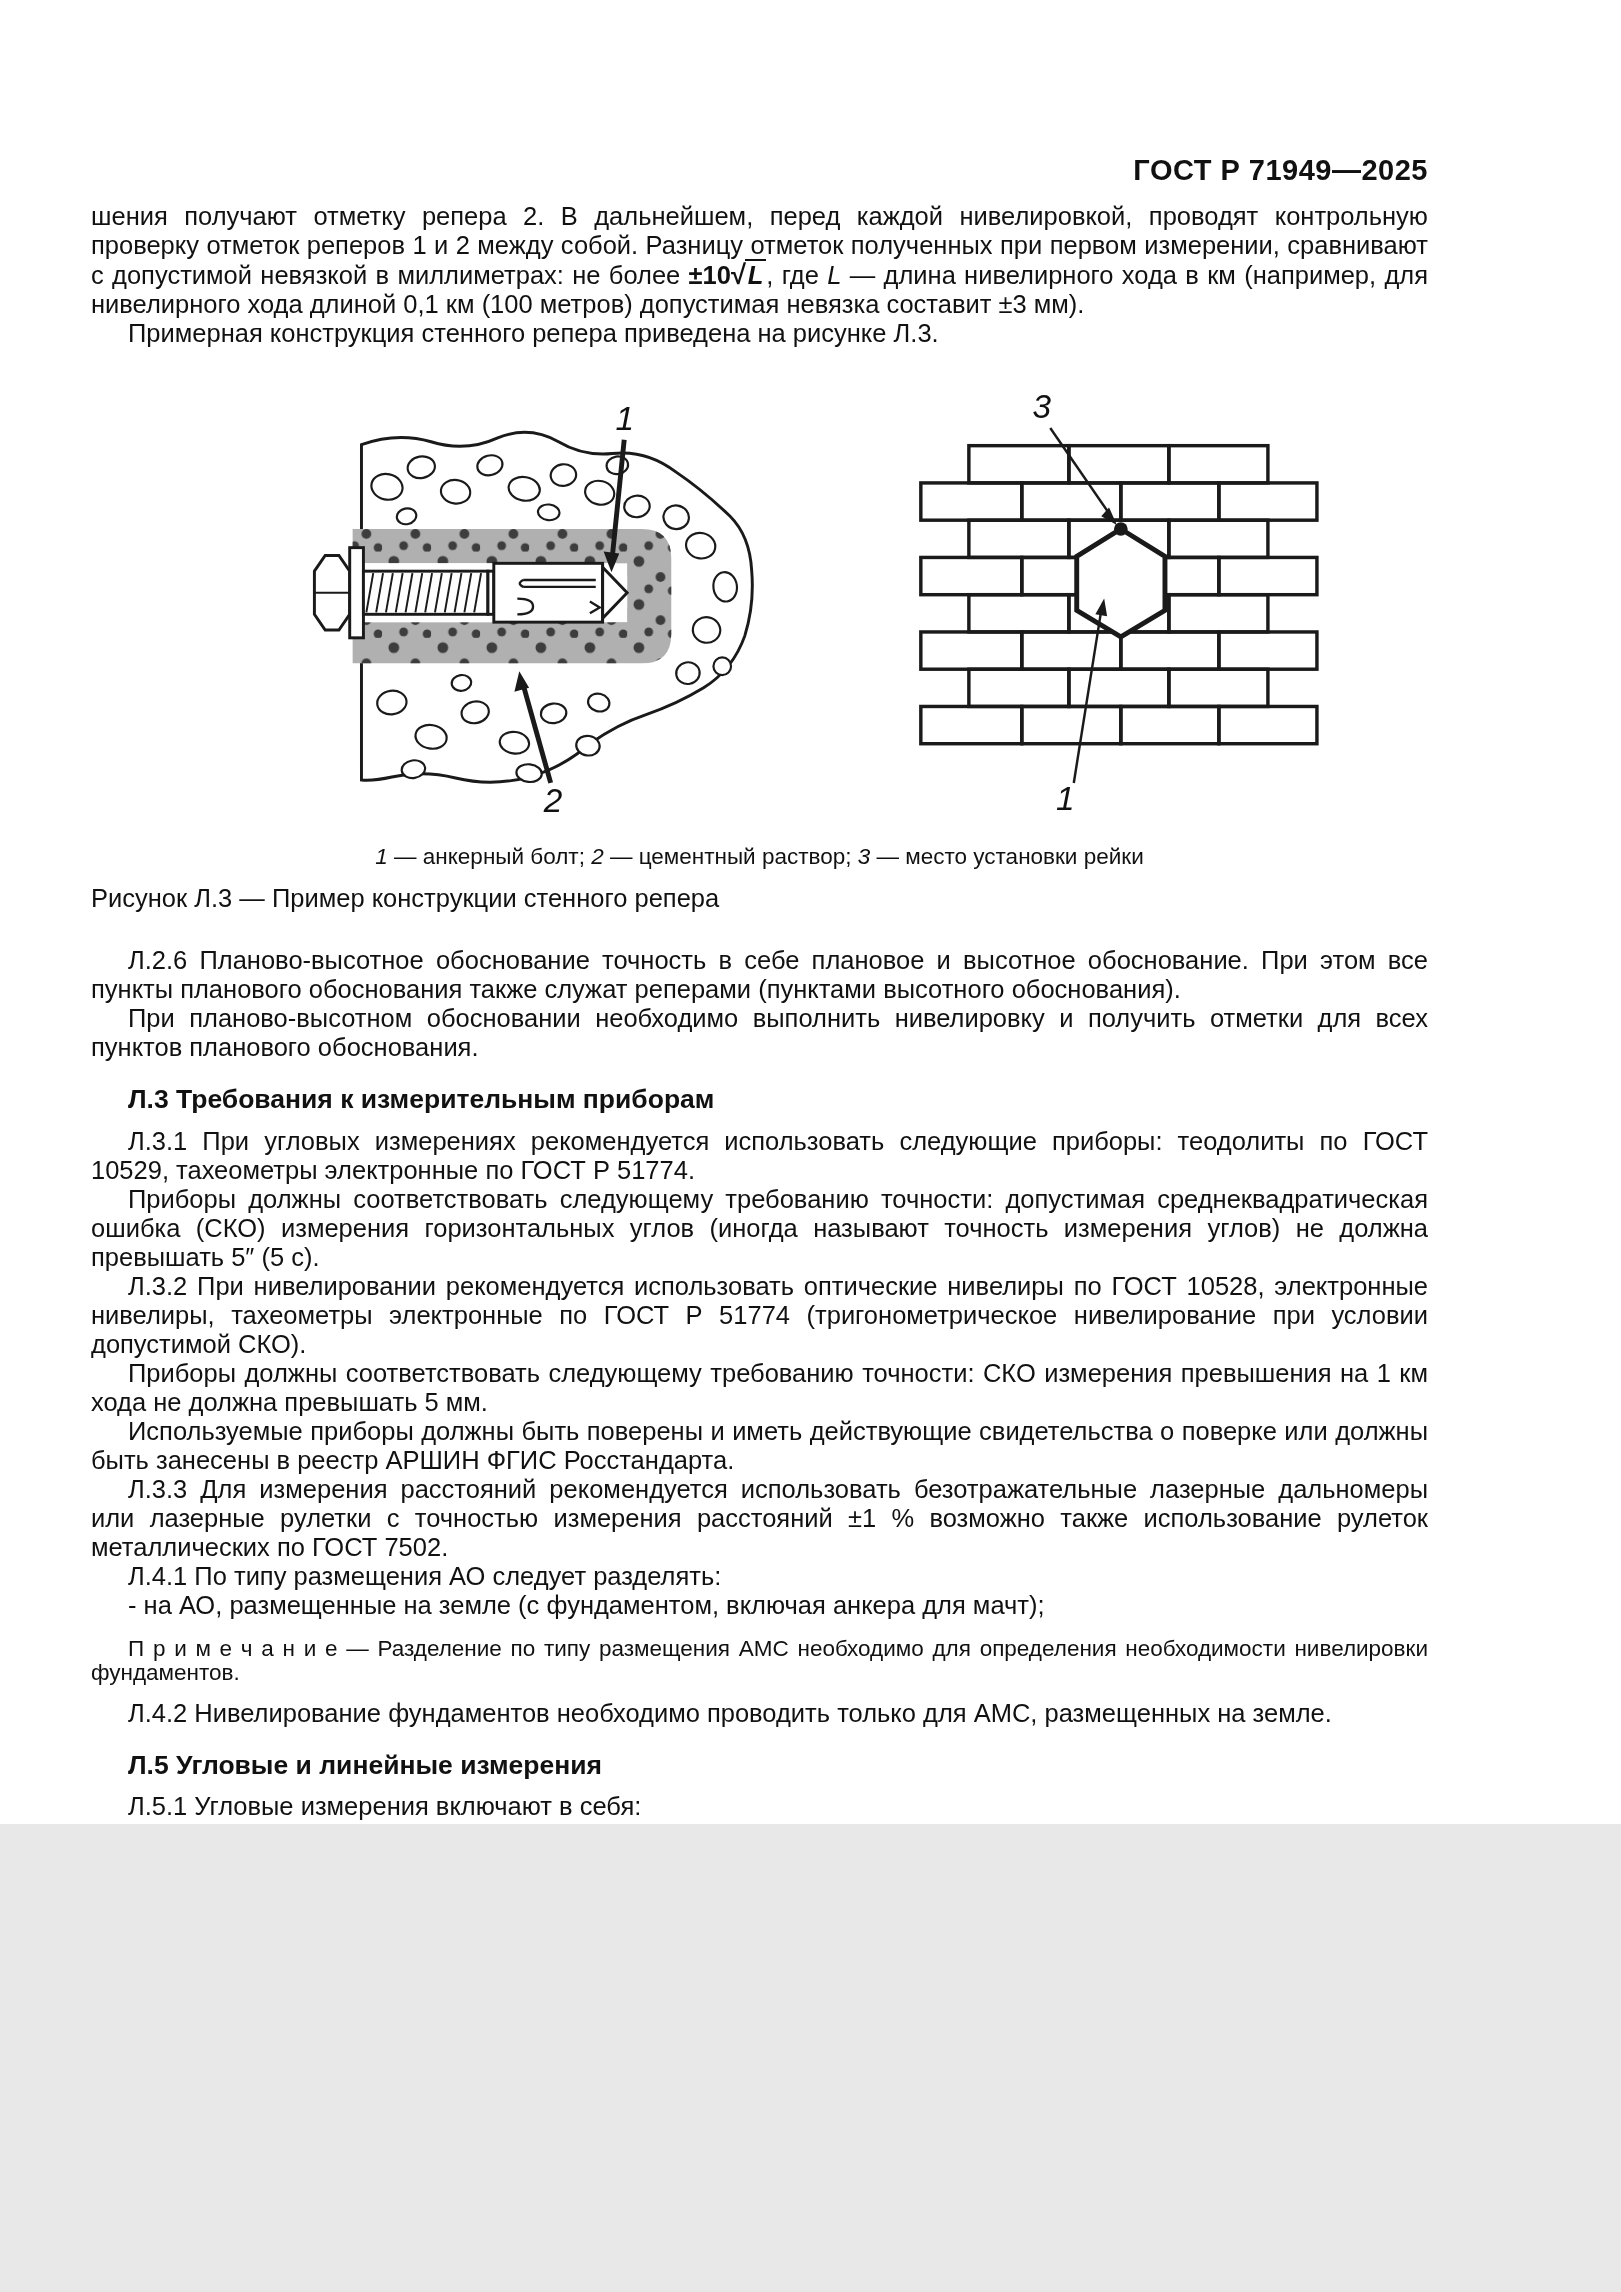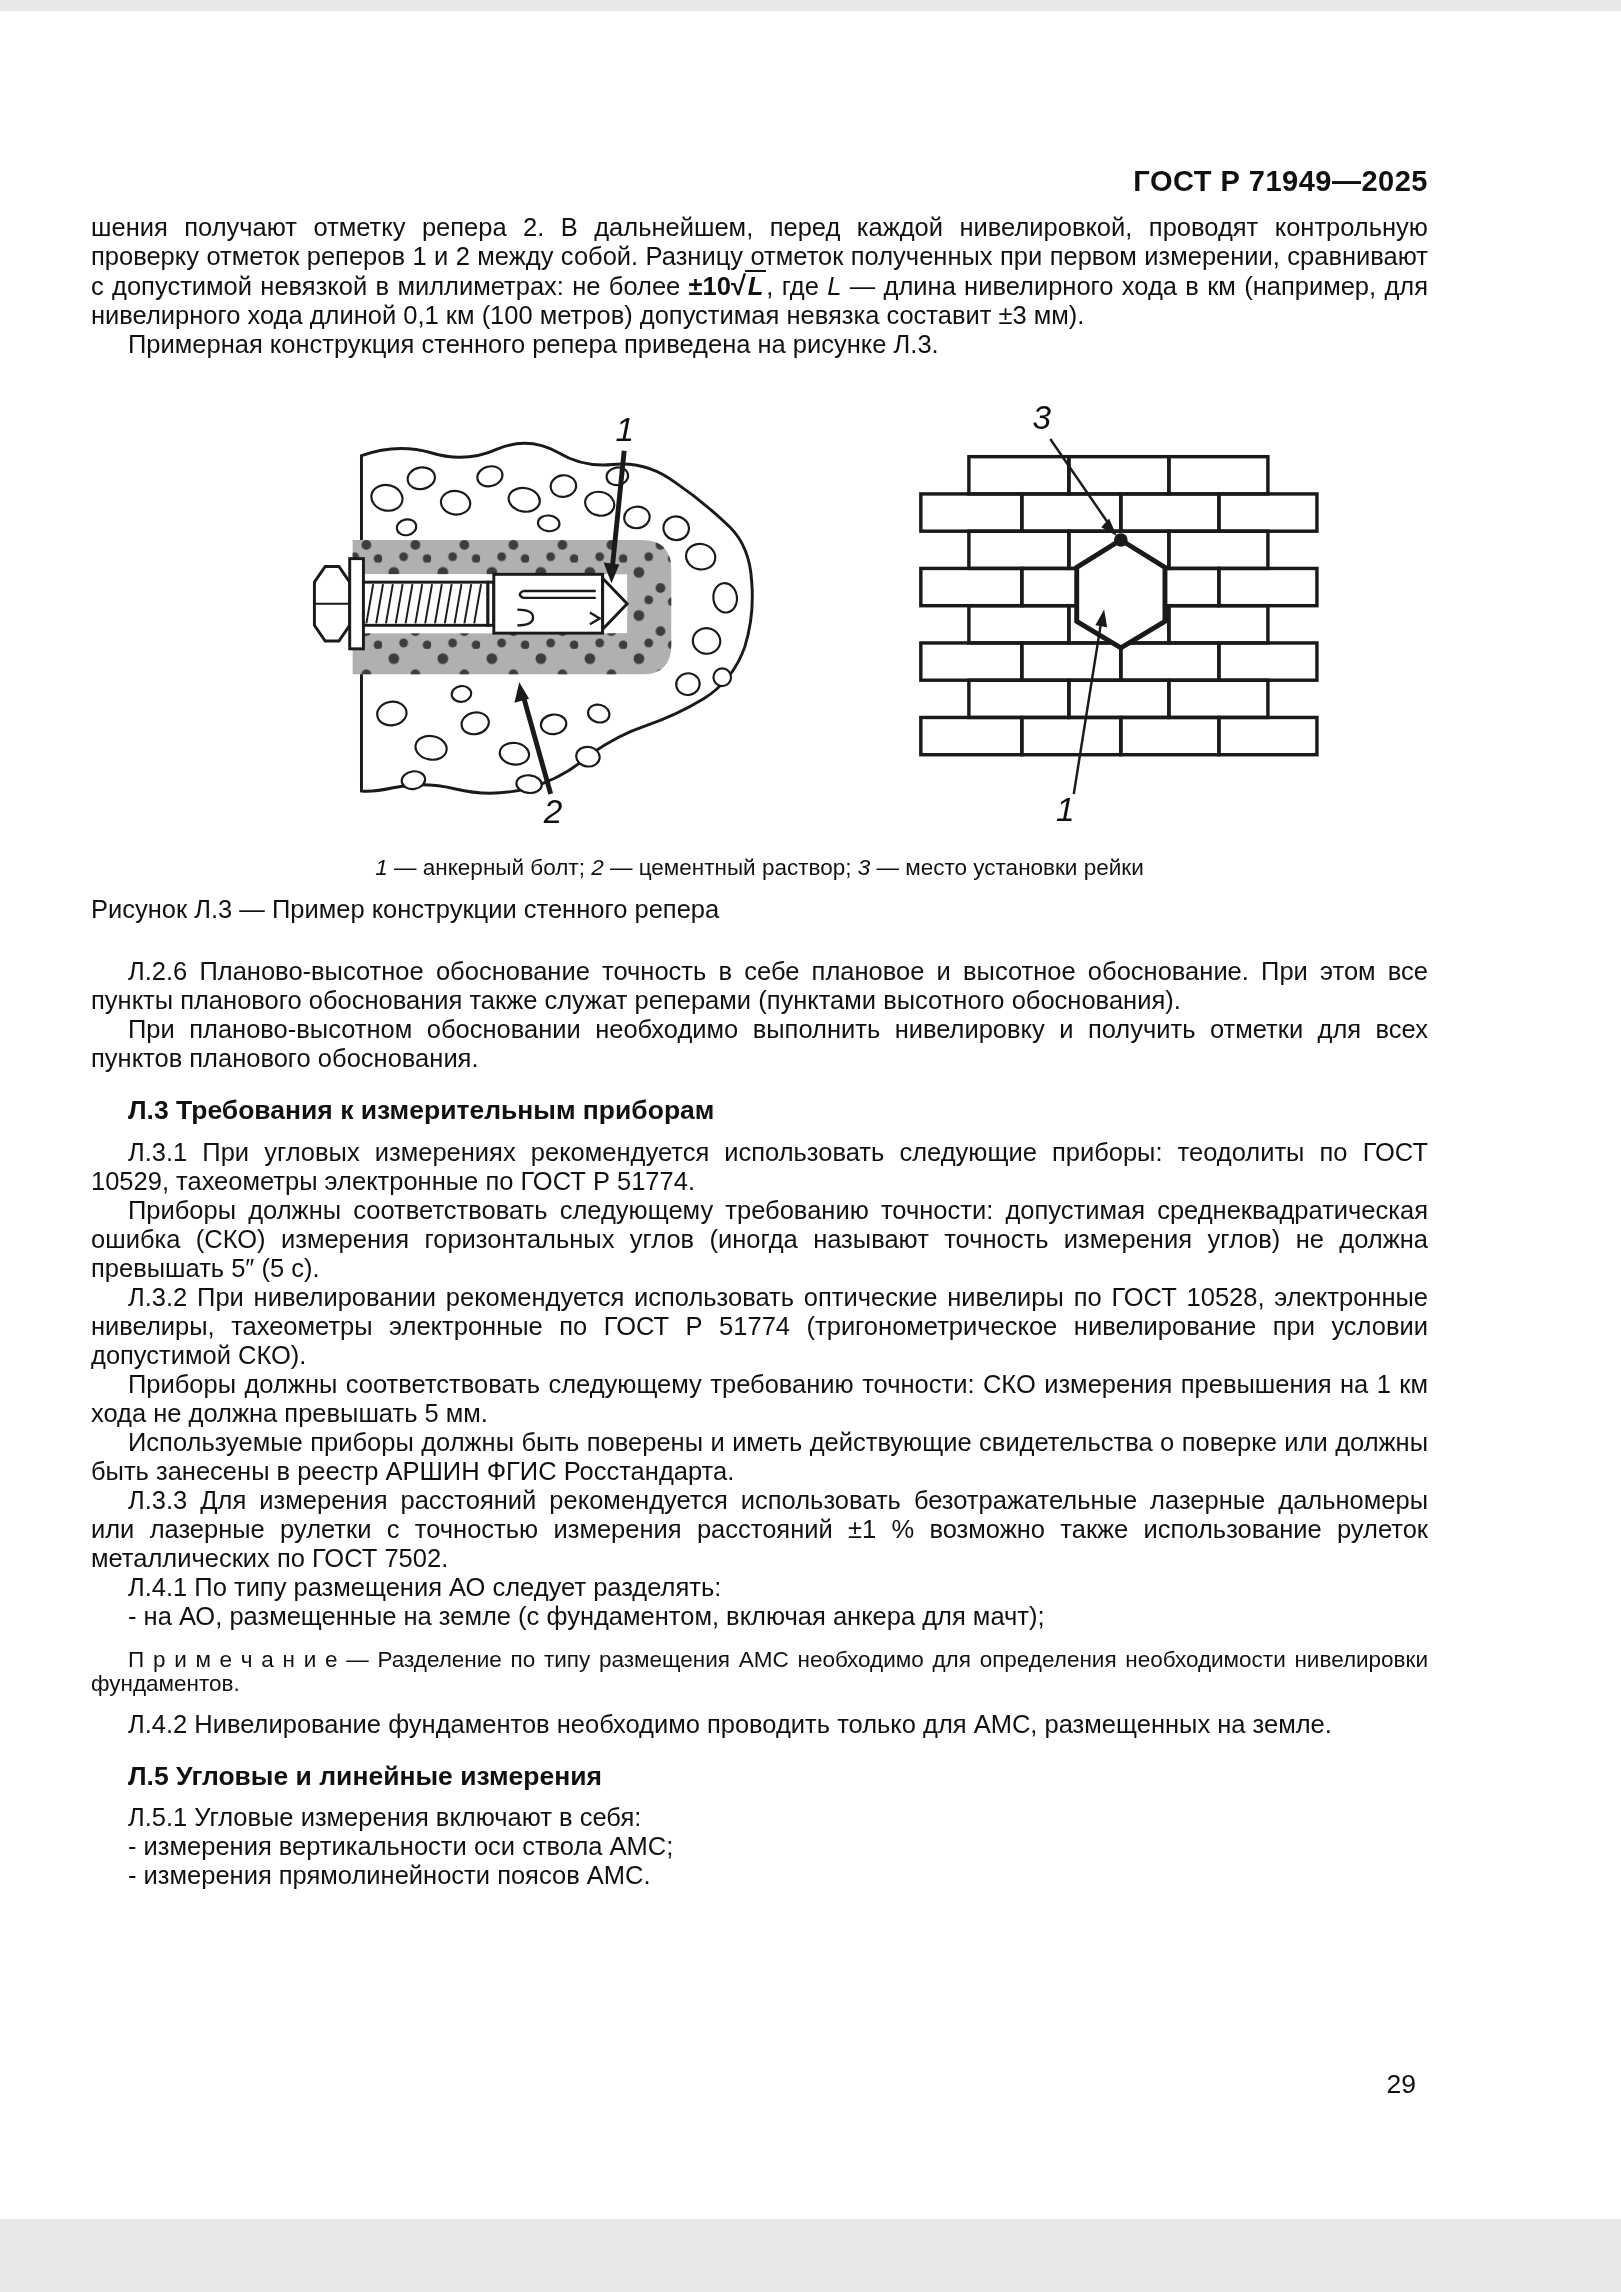--- a/index.html
+++ b/index.html
@@ -1,22 +1,22 @@
 <!DOCTYPE html>
 <html lang="ru"><head>
 <meta charset="utf-8">
 <style>
   html,body{margin:0;padding:0;background:#e8e8e8;}
   .page{
     position:relative;
-    width:1621px;height:2208px;
+    width:1621px;height:1824px;
     background:#ffffff;
     font-family:"Liberation Sans",sans-serif;
     color:#111;
-    margin:11px auto;
+    margin:0 auto;
     overflow:hidden;
   }
   .content{position:absolute;left:91px;top:155px;width:1337px;}
   .gost-header{
     text-align:right;font-weight:bold;font-size:29px;line-height:31px;
     margin:0 0 15.7px 0;letter-spacing:0.5px;
   }
   p.body{
     font-size:25.5px;line-height:29px;text-align:justify;margin:0;
     text-indent:37px;

